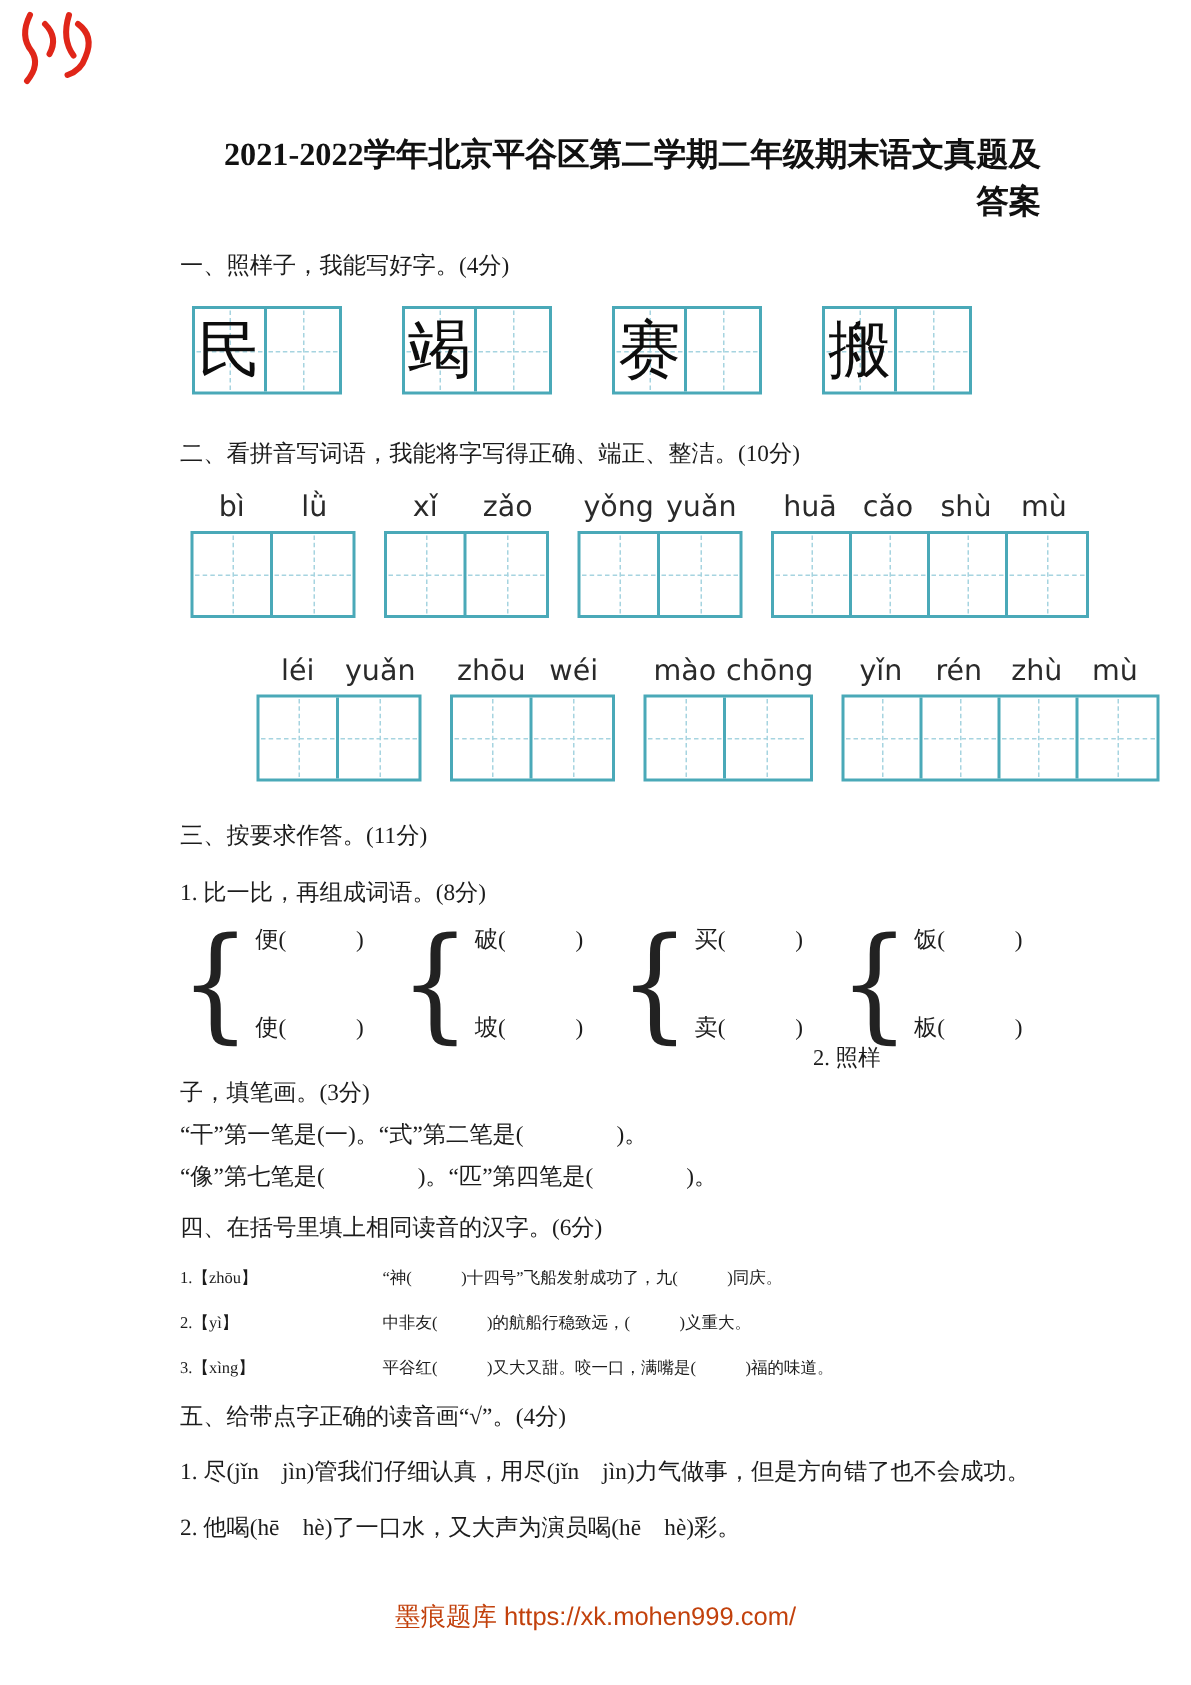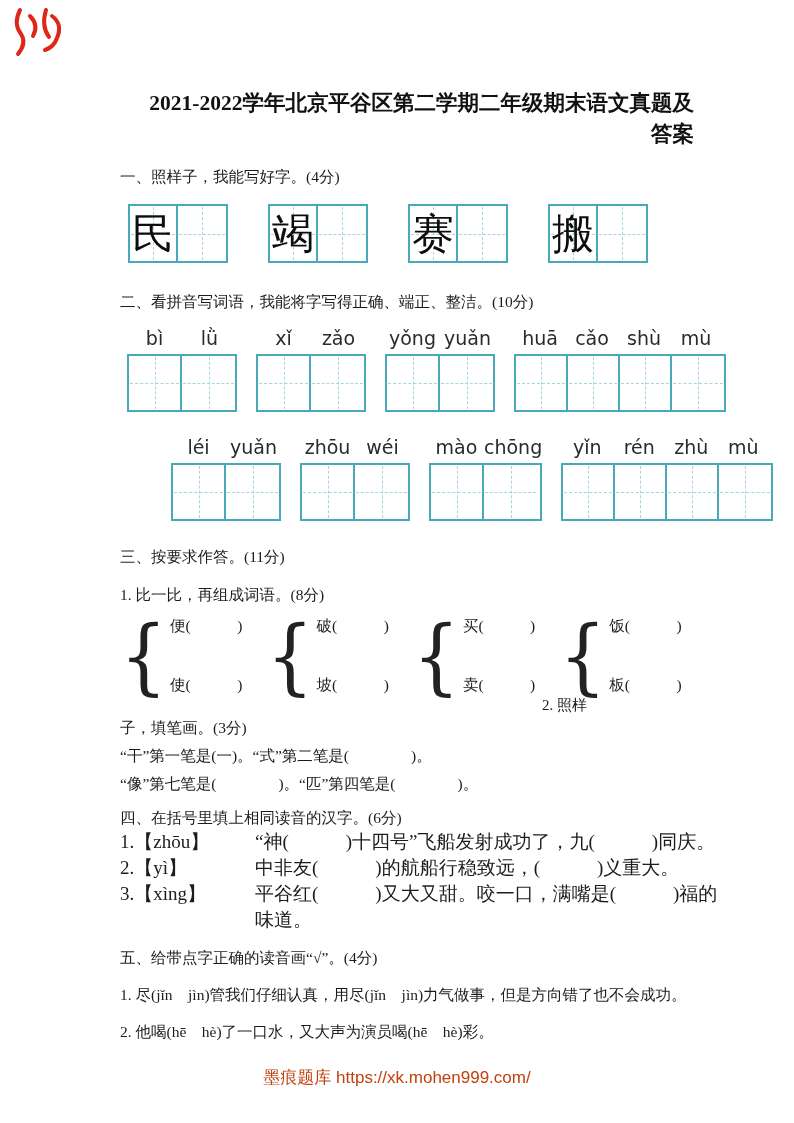--- a/index.html
+++ b/index.html
@@ -55,21 +55,21 @@
   .pair-group { display:flex; align-items:center; }
   .brace { font-family:"DejaVu Serif",serif; font-size:74px; font-weight:normal;
            line-height:88px; transform:scaleY(1.12); color:#222; }
   .pair-lines { display:flex; flex-direction:column; justify-content:space-between;
                 height:80px; padding-left:3px; font-size:15.5px; }
   .sub2-lead { margin-top:-4px; margin-left:422px; font-size:15px; }
   .cont-line { margin-top:3px; font-size:15.5px; }
   .stroke-line { margin-top:7px; font-size:15.5px; }
 
   
-  .q-item { display:flex; font-size:19px; }
+  .q-item { margin-top:15px; display:flex; font-size:11px; }
   .q-key { flex:0 0 135px; }
   .q-text { flex:1; }
 
   
   .r-item { margin-top:16px; font-size:15.5px; }
 
   .footer { position:absolute; top:1066px; left:0; width:794px; text-align:center;
             font-family:"Liberation Sans","DejaVu Sans",sans-serif; font-size:17px; color:#c2410c; }
 </style>
 </head>

